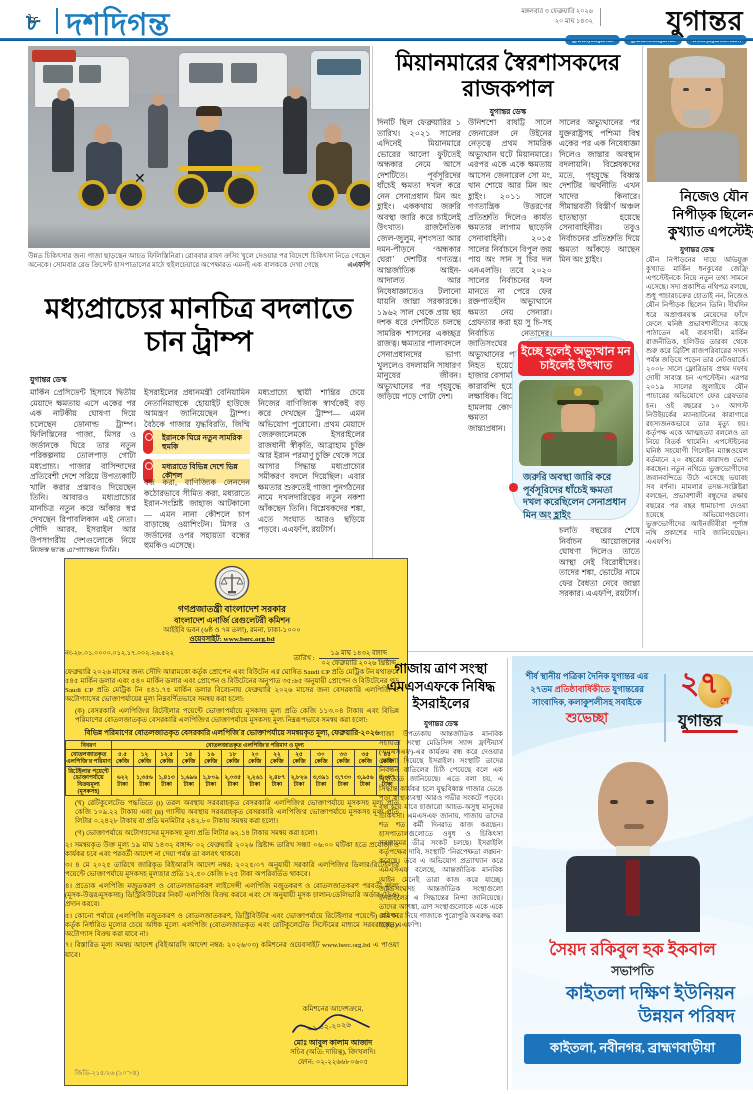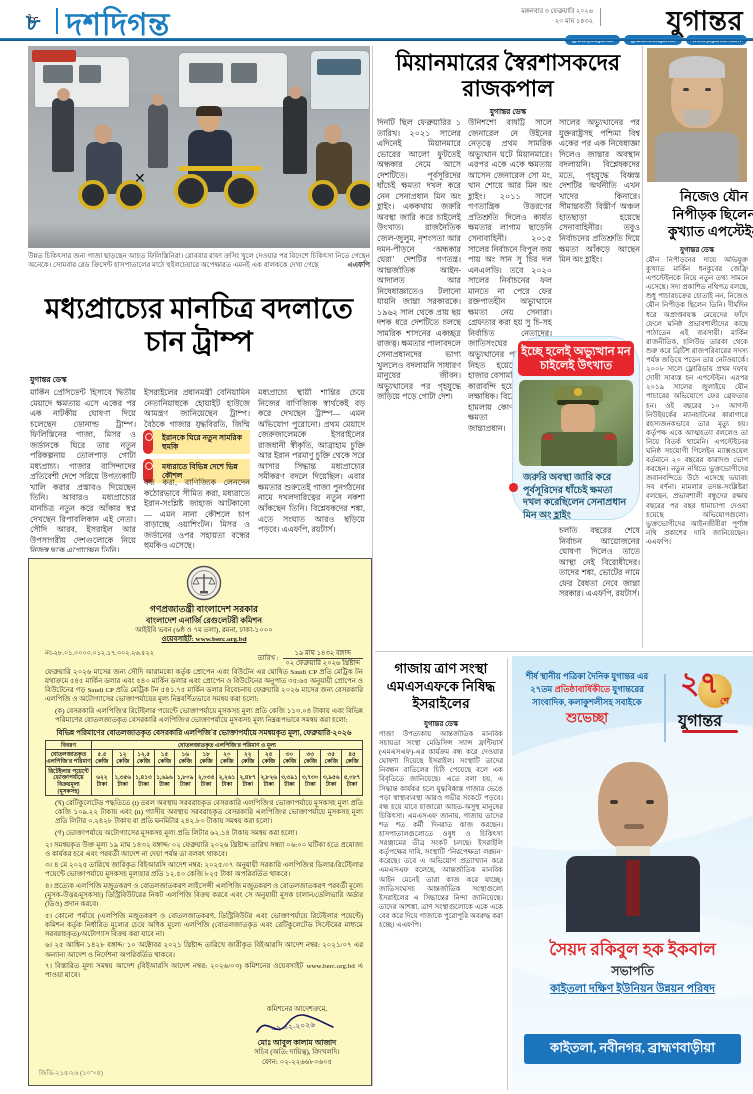--- a/index.html
+++ b/index.html
@@ -51,21 +51,21 @@
 
   
   .junta-box { background:#eaf5fb; border:1px solid #bcdff0; border-radius:10px; }
   .junta-head { background:#e8262d; color:#fff; font-weight:bold; font-size:11.5px; line-height:1.25;
                 text-align:center; border-radius:5px; padding:3px 2px; }
   .junta-photo { background:linear-gradient(135deg,#6a814f,#8ba06b 60%,#5c7344); border-radius:6px; overflow:hidden; }
   .junta-cap { color:#14506e; font-size:9.5px; font-weight:bold; line-height:1.35; }
   .junta-dot { position:absolute; width:9px; height:9px; background:#e8262d; border-radius:50%; }
 
   
-  .notice { border:1px solid #555; background:#fef9c3; padding:6px 8px 4px 16px; font-size:7px; line-height:1.3; }
+  .notice { border:1px solid #555; background:#fde047; padding:6px 8px 4px 0; font-size:7px; line-height:1.3;margin-left:36px; }
   .notice-center { text-align:center; }
   .n-gov { font-size:9px; font-weight:bold; }
   .n-org { font-size:8px; font-weight:bold; }
   .n-addr { font-size:7px; }
   .n-web { font-size:7px; font-weight:bold; text-decoration:underline; }
   .n-title { font-size:8.5px; font-weight:bold; text-decoration:underline; text-align:center; margin:4px 0 3px; }
   .n-item { margin-bottom:2.5px; }
   .n-table { border-collapse:collapse; width:100%; table-layout:fixed; margin:2px 0 3px; }
   .n-table td, .n-table th { border:0.8px solid #444; font-size:5.8px; line-height:1.15; text-align:center;
                              padding:1px 0; font-weight:bold; }
@@ -86,21 +86,21 @@
   .ad-red { color:#e02b2b; }
   .ad-wish { color:#e02b2b; font-weight:bold; font-size:13px; }
   .ad-logo-circle { position:absolute; width:34px; height:34px; border-radius:50%;
                     background:radial-gradient(circle at 35% 35%, #f6d77b, #d89a2b); }
   .ad-logo-27 { position:absolute; color:#cf1f26; font-weight:900; font-size:30px; line-height:1; }
   .ad-logo-she { position:absolute; color:#cf1f26; font-weight:bold; font-size:9px; }
   .ad-logo-brand { position:absolute; color:#111; font-weight:900; font-size:16px; }
   .ad-logo-underline { position:absolute; height:2.5px; background:#cf1f26; border-radius:2px; }
   .ad-name { color:#e02b2b; font-weight:900; font-size:17px; text-align:center; }
   .ad-role { color:#333; font-weight:bold; font-size:12.5px; text-align:center; }
-  .ad-org { color:#1464a9; font-weight:900; font-size:11px; text-align:center; line-height:1.25;text-decoration:underline; }
+  .ad-org { color:#1464a9; font-weight:900; font-size:18px; text-align:right; line-height:1.25; }
   .ad-footer { background:#1b74bc; color:#fff; font-weight:bold; font-size:13px; text-align:center;
                border-radius:3px; line-height:2.2; }
   .portrait-head { position:absolute; background:#c9a07e; border-radius:46% 46% 42% 42%; }
   .portrait-suit { position:absolute; background:#2e3540; border-radius:10px 10px 0 0; }
   .portrait-shirt { position:absolute; background:#e8e2d2; }
 </style>
 </head>
 <body>
 
 <div id="page">
@@ -300,21 +300,20 @@
       </tr>
     </tbody>
       </table>
 
     <div class="jt n-item" style="padding-left:10px;">(খ) রেটিকুলেটেড পদ্ধতিতে (i) তরল অবস্থায় সরবরাহকৃত বেসরকারি এলপিজি'র ভোক্তাপর্যায়ে মূসকসহ মূল্য প্রতি কেজি ১০৯.২২ টাকায় এবং (ii) গ্যাসীয় অবস্থায় সরবরাহকৃত বেসরকারি এলপিজি'র ভোক্তাপর্যায়ে মূসকসহ মূল্য প্রতি লিটার ০.২৪২৮ টাকায় বা প্রতি ঘনমিটার ২৪২.৮০ টাকায় সমন্বয় করা হলো।</div>
     <div class="jt n-item" style="padding-left:10px;">(গ) ভোক্তাপর্যায়ে অটোগ্যাসের মূসকসহ মূল্য প্রতি লিটার ৬২.১৪ টাকায় সমন্বয় করা হলো।</div>
     <div class="jt n-item">২।  সমন্বয়কৃত উক্ত মূল্য ১৯ মাঘ ১৪৩২ বঙ্গাব্দ/ ০২ ফেব্রুয়ারি ২০২৬ খ্রিষ্টাব্দ তারিখ সন্ধ্যা ০৬:০০ ঘটিকা হতে প্রযোজ্য ও কার্যকর হবে এবং পরবর্তী আদেশ না দেয়া পর্যন্ত তা বলবৎ থাকবে।</div>
     <div class="jt n-item">৩।  ৪ মে ২০২৫ তারিখে জারিকৃত বিইআরসি আদেশ নম্বর: ২০২৫/০৭ অনুযায়ী সরকারি এলপিজি'র ডিলার/রিটেইলার পয়েন্টে ভোক্তাপর্যায়ে মূসকসহ মূল্যহার প্রতি ১২.৫০ কেজি ৮২৫ টাকা অপরিবর্তিত থাকবে।</div>
     <div class="jt n-item">৪।  প্রত্যেক এলপিজি মজুতকরণ ও বোতলজাতকরণ লাইসেন্সী এলপিজি মজুতকরণ ও বোতলজাতকরণ পরবর্তী মূল্যে (মূসক-উত্তর/মূসকসহ) ডিস্ট্রিবিউটরের নিকট এলপিজি বিক্রয় করবে এবং সে অনুযায়ী মূসক চালান/ডেলিভারি অর্ডার (ডিও) প্রদান করবে।</div>
     <div class="jt n-item">৫।  কোনো পর্যায়ে (এলপিজি মজুতকরণ ও বোতলজাতকরণ, ডিস্ট্রিবিউটর এবং ভোক্তাপর্যায়ে রিটেইলার পয়েন্টে) কমিশন কর্তৃক নির্ধারিত মূল্যের চেয়ে অধিক মূল্যে এলপিজি (বোতলজাতকৃত এবং রেটিকুলেটেড সিস্টেমের মাধ্যমে সরবরাহকৃত)/অটোগ্যাস বিক্রয় করা যাবে না।</div>
-    <div class="jt n-item">৬।  ২৫ আশ্বিন ১৪২৮ বঙ্গাব্দ/ ১০ অক্টোবর ২০২১ খ্রিষ্টাব্দ তারিখে জারীকৃত বিইআরসি আদেশ নম্বর: ২০২১/০৭ এর অন্যান্য আদেশ ও নির্দেশনা অপরিবর্তিত থাকবে।</div>
     <div class="jt n-item">৭।  বিস্তারিত মূল্য সমন্বয় আদেশ (বিইআরসি আদেশ নম্বর: ২০২৬/০৩) কমিশনের ওয়েবসাইট www.berc.org.bd এ পাওয়া যাবে।</div>
 
     <div class="abs sig-block" style="right:14px; bottom:18px; width:120px;">
       <div>কমিশনের আদেশক্রমে,</div>
       <div style="position:relative; height:24px;">
         <svg width="86" height="24" viewBox="0 0 86 24" style="position:absolute; left:16px; top:0;">
           <path d="M4 18 C 14 0, 22 26, 34 10 S 56 2, 80 13" stroke="#1a1a60" fill="none" stroke-width="1.6" stroke-linecap="round"></path>
         </svg>
         <span style="position:absolute; left:34px; top:8px; color:#1a1a70; font-size:7.5px; transform:rotate(-6deg);">০২-০২-২০২৬</span>
       </div>

